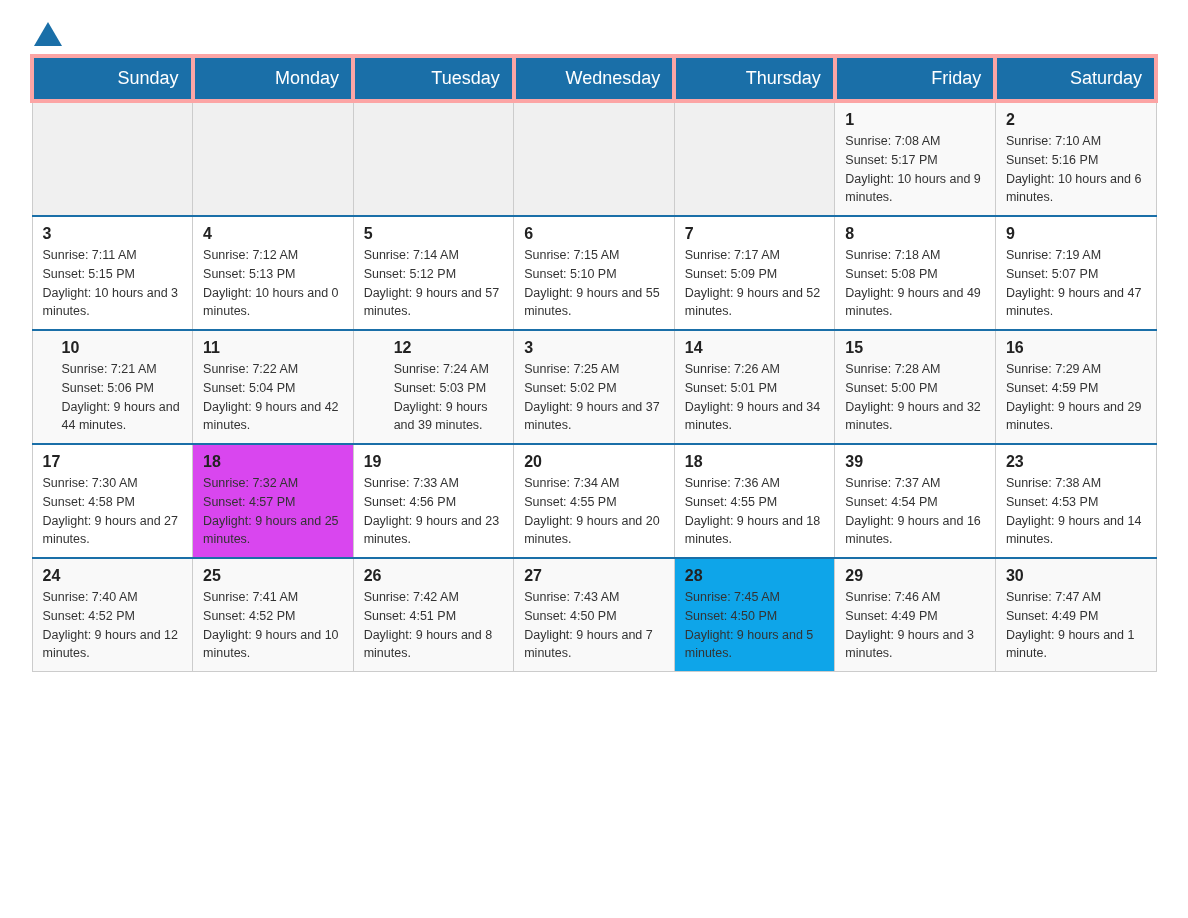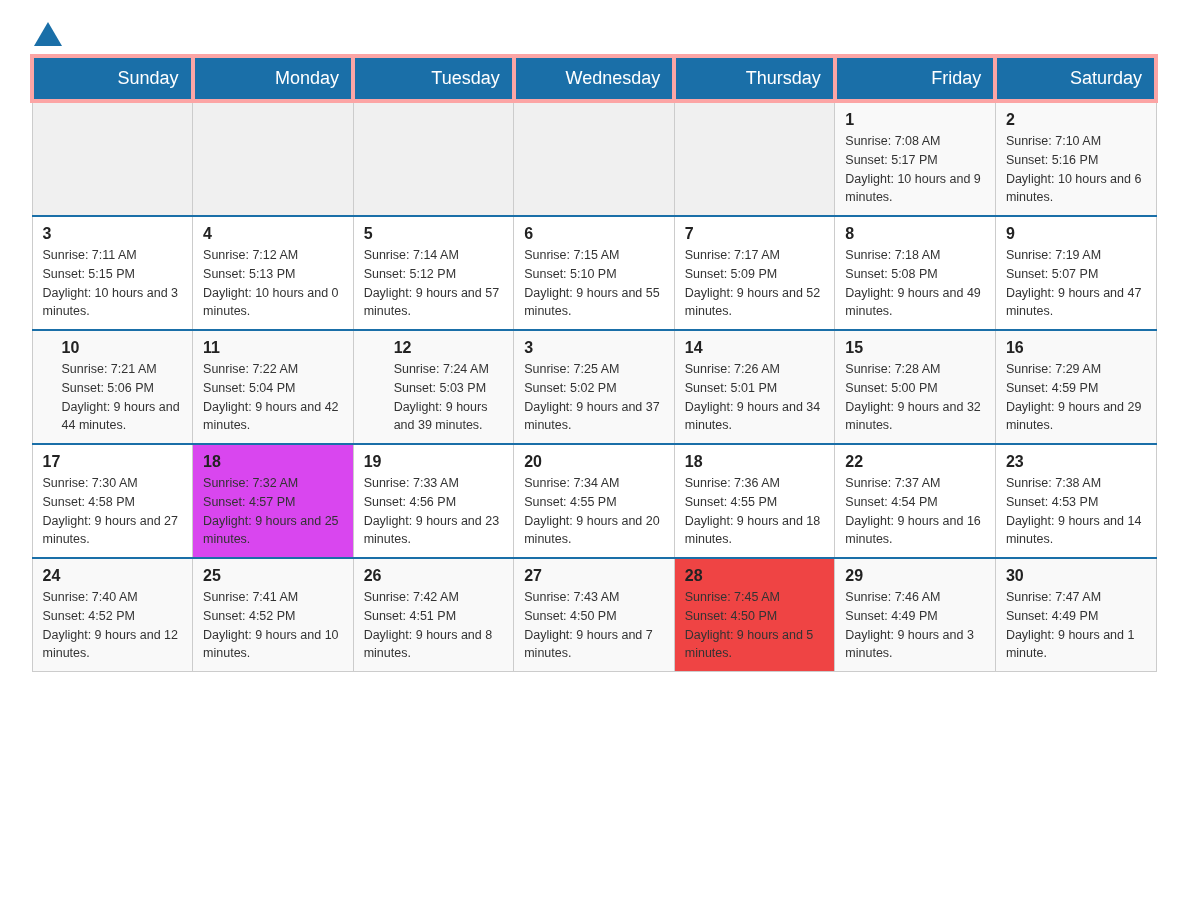--- a/index.html
+++ b/index.html
@@ -220,21 +220,21 @@
         </td>
         <td style="background-color: rgb(255, 255, 255);">
           <span class="day-number">20</span>
           <div class="day-info">Sunrise: 7:34 AM<br>Sunset: 4:55 PM<br>Daylight: 9 hours and 20 minutes.</div>
         </td>
         <td style="background-color: rgb(255, 255, 255);">
           <span class="day-number">18</span>
           <div class="day-info">Sunrise: 7:36 AM<br>Sunset: 4:55 PM<br>Daylight: 9 hours and 18 minutes.</div>
         </td>
         <td style="background-color: rgb(255, 255, 255);">
-          <span class="day-number">22</span>
+          <span class="day-number">39</span>
           <div class="day-info">Sunrise: 7:37 AM<br>Sunset: 4:54 PM<br>Daylight: 9 hours and 16 minutes.</div>
         </td>
         <td style="background-color: rgb(255, 255, 255);">
           <span class="day-number">23</span>
           <div class="day-info">Sunrise: 7:38 AM<br>Sunset: 4:53 PM<br>Daylight: 9 hours and 14 minutes.</div>
         </td>
       </tr>
       <tr class="row-divider">
         <td style="background-color: rgb(249, 249, 249);">
           <span class="day-number">24</span>
@@ -245,21 +245,21 @@
           <div class="day-info">Sunrise: 7:41 AM<br>Sunset: 4:52 PM<br>Daylight: 9 hours and 10 minutes.</div>
         </td>
         <td style="background-color: rgb(249, 249, 249);">
           <span class="day-number">26</span>
           <div class="day-info">Sunrise: 7:42 AM<br>Sunset: 4:51 PM<br>Daylight: 9 hours and 8 minutes.</div>
         </td>
         <td style="background-color: rgb(249, 249, 249);">
           <span class="day-number">27</span>
           <div class="day-info">Sunrise: 7:43 AM<br>Sunset: 4:50 PM<br>Daylight: 9 hours and 7 minutes.</div>
         </td>
-        <td style="background-color: #ef4444; margin-left: 43px;">
+        <td style="background-color: #0ea5e9; margin-left: 43px;">
           <span class="day-number">28</span>
           <div class="day-info">Sunrise: 7:45 AM<br>Sunset: 4:50 PM<br>Daylight: 9 hours and 5 minutes.</div>
         </td>
         <td style="background-color: rgb(249, 249, 249); margin-top: 12px;">
           <span class="day-number">29</span>
           <div class="day-info">Sunrise: 7:46 AM<br>Sunset: 4:49 PM<br>Daylight: 9 hours and 3 minutes.</div>
         </td>
         <td style="background-color: rgb(249, 249, 249);">
           <span class="day-number">30</span>
           <div class="day-info">Sunrise: 7:47 AM<br>Sunset: 4:49 PM<br>Daylight: 9 hours and 1 minute.</div>

